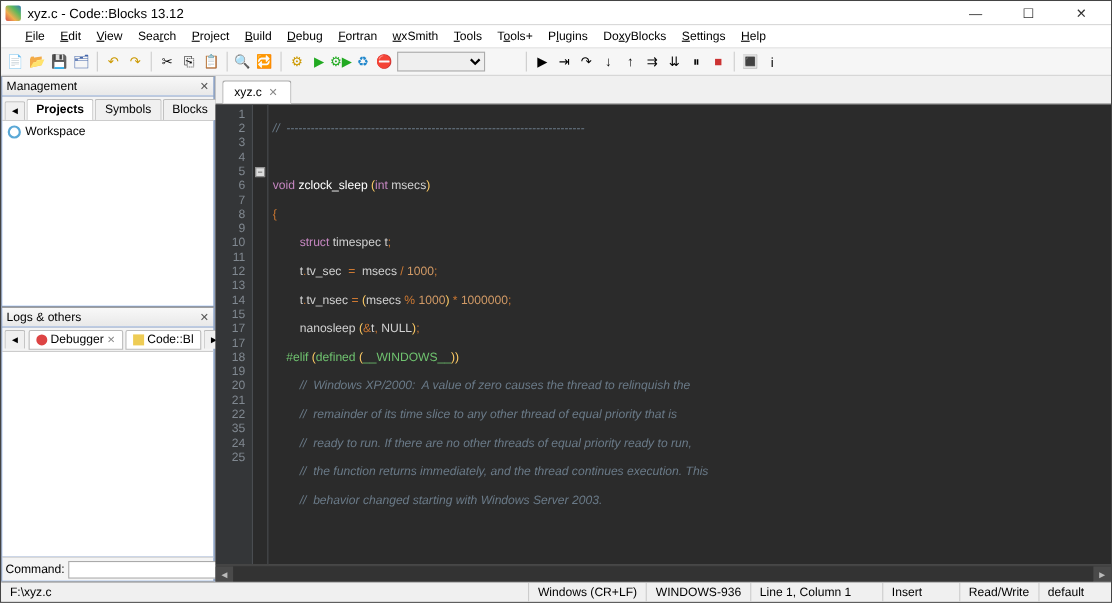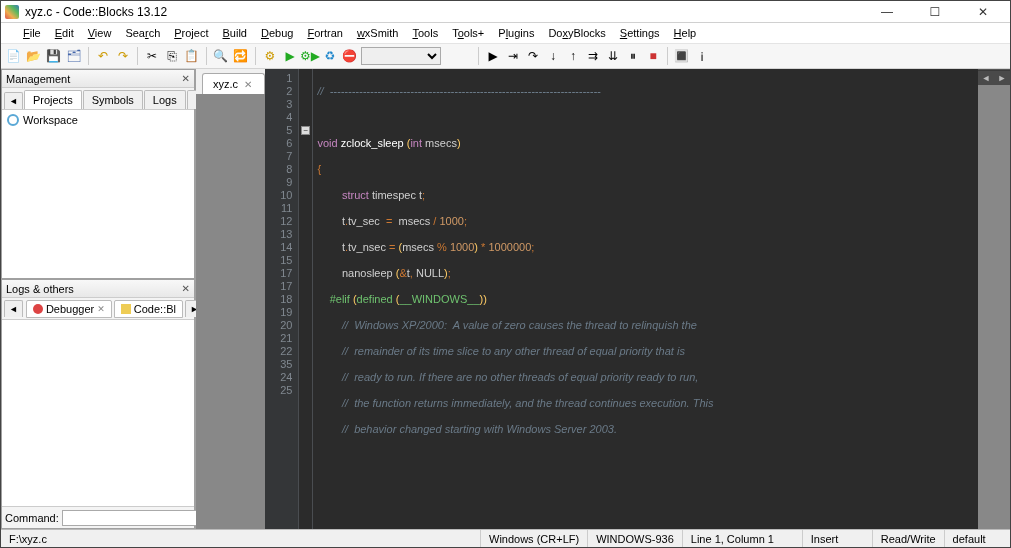--- a/index.html
+++ b/index.html
@@ -15,34 +15,34 @@
 .toolbar{height:26px;background:#f6f6f6;border-top:1px solid #e4e4e4;border-bottom:1px solid #d4d4d4;display:flex;align-items:center;padding:0 4px;gap:2px}
 .tbtn{width:18px;height:18px;display:flex;align-items:center;justify-content:center;font-size:12px;border:1px solid transparent;border-radius:2px}
 .tsep{width:1px;height:18px;background:#ccc;margin:0 3px}
 .workarea{flex:1;display:flex;overflow:hidden}
 .leftcol{width:195px;display:flex;flex-direction:column;border-right:1px solid #a0a0a0}
 .panel{display:flex;flex-direction:column;border:1px solid #a0a0a0;margin:0;background:#3b82f6}
 .panel-hdr{height:18px;background:linear-gradient(#f8f8f8,#e8e8e8);display:flex;align-items:center;padding:0 4px;font-size:11px;border-bottom:1px solid #ccc}
 .panel-hdr .x{margin-left:auto;font-size:10px;color:#555}
 .tabs{height:22px;display:flex;align-items:flex-end;background:#f4f4f4;border-bottom:1px solid #ccc;padding-left:2px}
 .tab{padding:3px 8px;border:1px solid #bbb;border-bottom:none;background:#f0f0f0;font-size:11px;margin-right:1px;border-radius:2px 2px 0 0}
-.tab.active{background:#fff;font-weight:normal}
+.tab.active{background:#fff;font-weight:bold}
 .tab.arrow{padding:3px 4px;font-size:9px}
 .panel-body{flex:1;background:#fff;overflow:auto;padding:3px;display:flex;flex-direction:column}
 .wsitem{display:flex;align-items:center;gap:4px;padding:1px 2px}
 .wsico{width:12px;height:12px;border-radius:50%;border:2px solid #5aa8d6;background:#fff}
 #mgmt{height:210px}
 #logs{flex:1}
 .logtabs{height:22px;display:flex;align-items:center;background:#f4f4f4;border-bottom:1px solid #ccc;padding:0 2px;gap:2px}
 .logtab{padding:2px 6px;border:1px solid #bbb;background:#fff;border-radius:2px 2px 0 0;display:flex;align-items:center;gap:3px;font-size:11px}
 .logico{width:10px;height:10px}
 .cmdrow{height:22px;display:flex;align-items:center;border-top:1px solid #ccc;padding:0 3px;gap:3px;background:#f4f4f4}
 .cmdrow input{flex:1;height:16px;border:1px solid #aaa;font-size:11px;padding:0 2px}
 .cmdbtn{width:16px;height:16px;border:1px solid #aaa;background:#eee;display:flex;align-items:center;justify-content:center;font-size:10px}
-.editor{flex:1;display:flex;flex-direction:row;background:#888}
+.editor{flex:1;display:flex;flex-direction:column;background:#888}
 .edtabs{height:26px;background:#f0f0f0;display:flex;align-items:flex-end;padding:3px 0 0 6px;border-bottom:1px solid #888}
 .edtab{padding:4px 12px 4px 10px;background:#fff;border:1px solid #aaa;border-bottom:none;border-radius:3px 3px 0 0;display:flex;align-items:center;gap:6px;font-size:11px}
 .edtab .cx{font-size:10px;color:#888}
 .codewrap{flex:1;display:flex;background:#2b2b2b;overflow:hidden;position:relative}
 .gutter{width:34px;background:#343638;text-align:right;padding:3px 6px 3px 0;font-family:Consolas,monospace;font-size:12px;line-height:13px;color:#808890;border-right:1px solid #4a4d51}
 .foldcol{width:14px;background:#2b2b2b;border-right:1px solid #4a4d51;padding-top:3px}
 .fold{width:9px;height:9px;border:1px solid #888;background:#ddd;color:#333;font-size:8px;line-height:7px;text-align:center;margin:2px auto}
 .code{flex:1;padding:3px 0 3px 4px;font-family:Consolas,monospace;font-size:12px;line-height:13px;color:#ccc;white-space:pre;overflow:hidden}
 .code .ln{height:13px}
 .c-cm{color:#6a7a88;font-style:italic}
@@ -133,21 +133,21 @@
  <div class="leftcol">
   <div class="panel" id="mgmt">
    <div class="panel-hdr">
           <span>Management</span>
           <span class="x">✕</span>
         </div>
    <div class="tabs">
     <div class="tab arrow">◄</div>
     <div class="tab active">Projects</div>
     <div class="tab">Symbols</div>
-    <div class="tab">Logs</div>
+    <div class="tab">Blocks</div>
     <div class="tab">F</div>
     <div class="tab arrow">►</div>
    </div>
    <div class="panel-body">
     <div class="wsitem">
      <span class="wsico"></span>
      <span>Workspace</span>
     </div>
    </div>
   </div>

